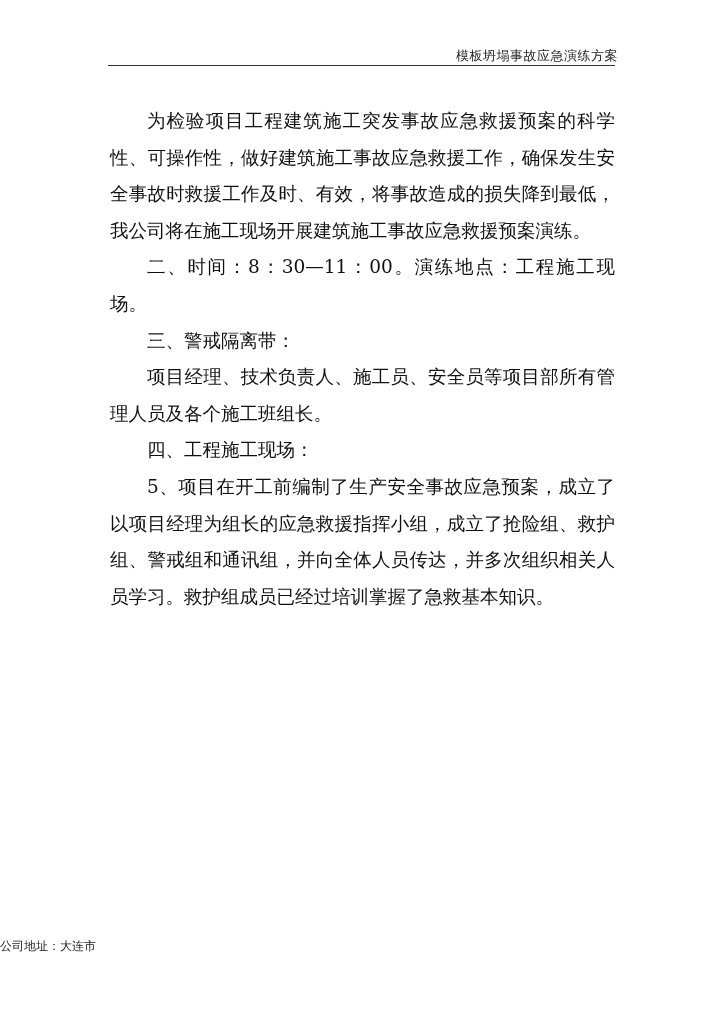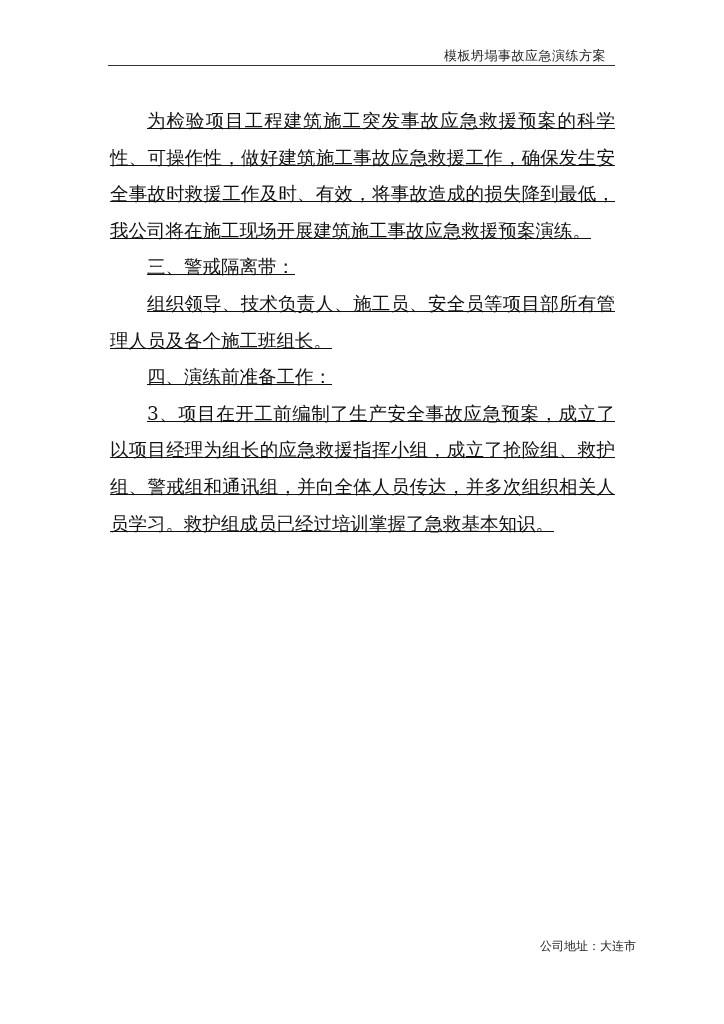--- a/index.html
+++ b/index.html
@@ -1,35 +1,36 @@
 <!DOCTYPE html>
 <html><head>
 <meta charset="utf-8">
 <style>
   html, body { margin: 0; padding: 0; background: #ffffff; }
   body { width: 724px; height: 1024px; position: relative; overflow: hidden;
          font-family: "DejaVu Serif", "Liberation Serif", serif; color: #111; }
-  .header-title { position: absolute; top: 47px; right: 118px; font-size: 13px;
+  .header-title { position: absolute; top: 47px; right: 106px; font-size: 13px;
          color: #222; letter-spacing: 0.5px; }
   .header-rule { position: absolute; top: 65px; left: 108px; width: 507px; height: 0;
          border-top: 1.5px solid #333; }
   .body-text { position: absolute; left: 110px; top: 103px; width: 505px;
-         font-size: 18.5px; line-height: 36.6px; text-decoration: underline; }
+         font-size: 18.5px; line-height: 36.6px; }
   .para { margin: 0; text-align: justify; text-indent: 37px; }
   .phone { color: #555; text-decoration: underline; text-underline-offset: 3px; }
-  .footer { position: absolute; top: 938px; left: 0; width: 636px; text-align: right;
+  .footer { position: absolute; top: 938px; left: 0; width: 636px; text-align: left;
          font-size: 12px; color: #222; }
 </style>
 </head>
 <body>
 
 <div class="header-title">模板坍塌事故应急演练方案</div>
 <div class="header-rule"></div>
 
 <div class="body-text">
   <p class="para">为检验项目工程建筑施工突发事故应急救援预案的科学性、可操作性，做好建筑施工事故应急救援工作，确保发生安全事故时救援工作及时、有效，将事故造成的损失降到最低，我公司将在施工现场开展建筑施工事故应急救援预案演练。</p>
+  <p class="para">二、时间：8：30—11：00。演练地点：工程施工现场。</p>
   <p class="para">三、警戒隔离带：</p>
-  <p class="para">组织领导、技术负责人、施工员、安全员等项目部所有管理人员及各个施工班组长。</p>
-  <p class="para">四、演练前准备工作：</p>
-  <p class="para">3、项目在开工前编制了生产安全事故应急预案，成立了以项目经理为组长的应急救援指挥小组，成立了抢险组、救护组、警戒组和通讯组，并向全体人员传达，并多次组织相关人员学习。救护组成员已经过培训掌握了急救基本知识。</p>
+  <p class="para">项目经理、技术负责人、施工员、安全员等项目部所有管理人员及各个施工班组长。</p>
+  <p class="para">四、工程施工现场：</p>
+  <p class="para">5、项目在开工前编制了生产安全事故应急预案，成立了以项目经理为组长的应急救援指挥小组，成立了抢险组、救护组、警戒组和通讯组，并向全体人员传达，并多次组织相关人员学习。救护组成员已经过培训掌握了急救基本知识。</p>
 </div>
 
 <div class="footer">公司地址：大连市</div>
 
 </body></html>

